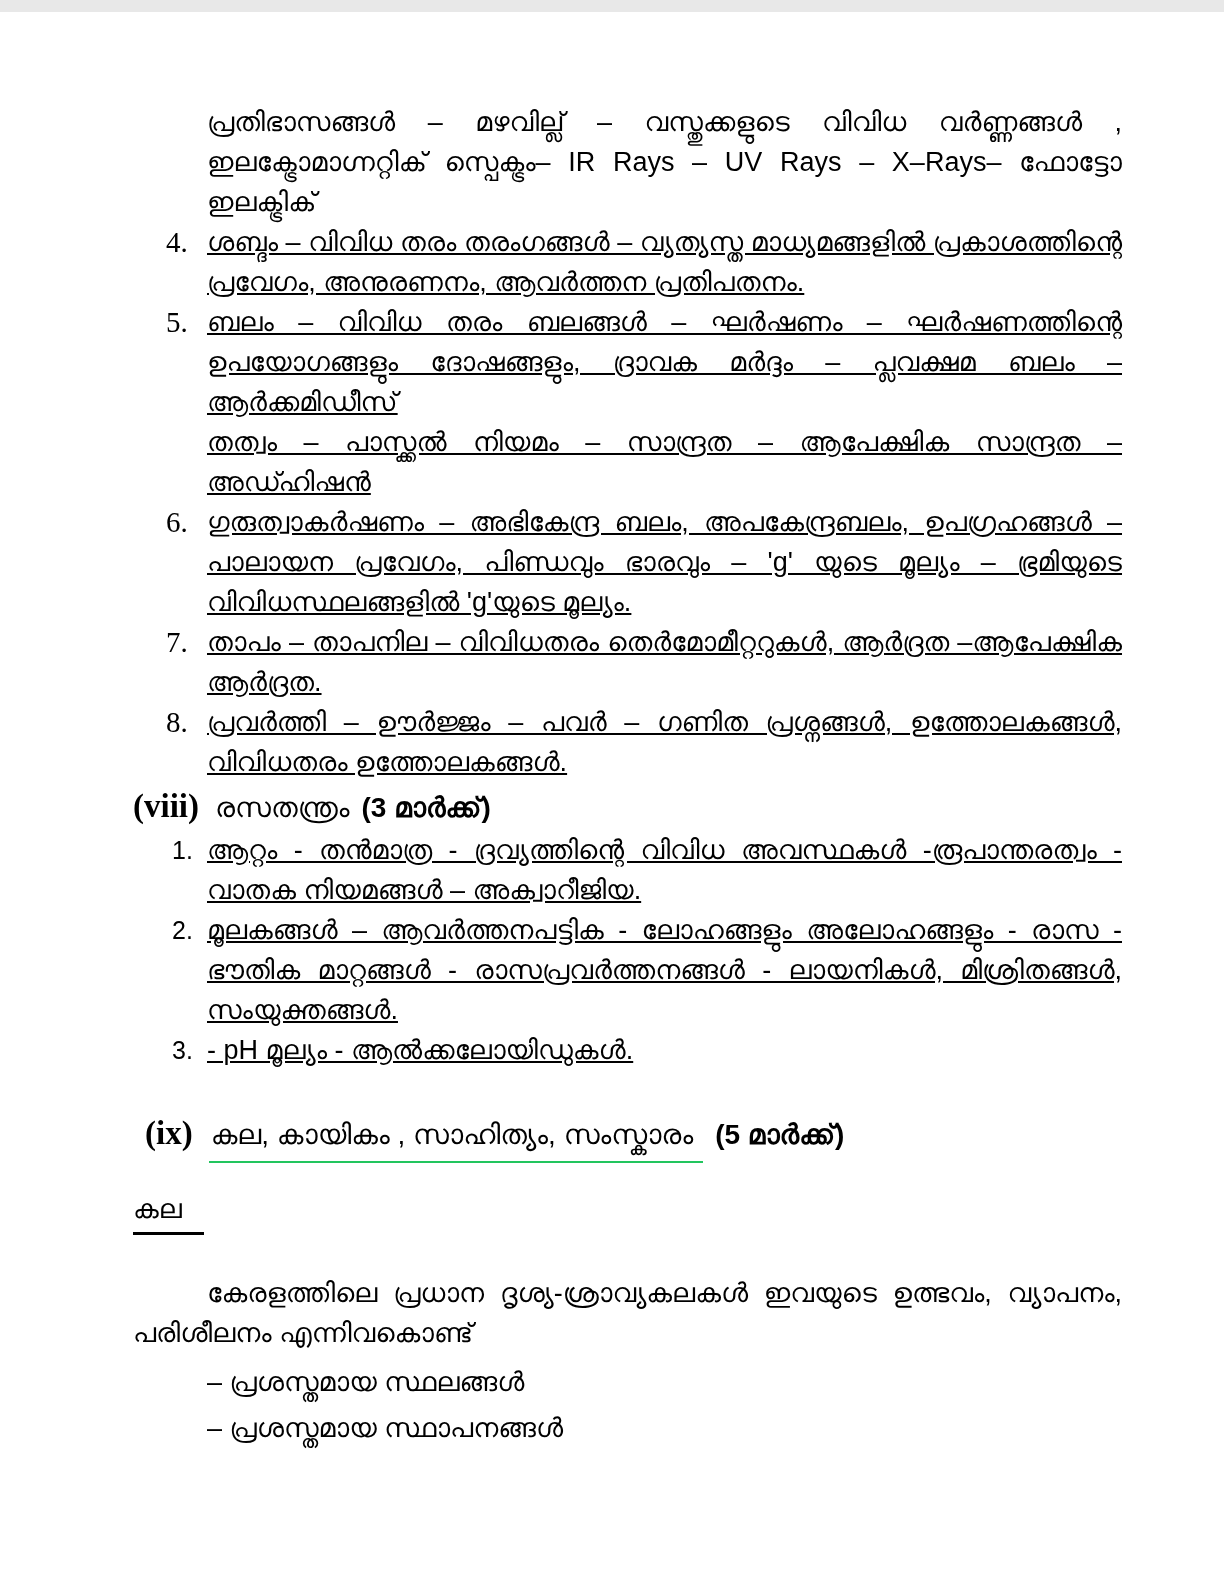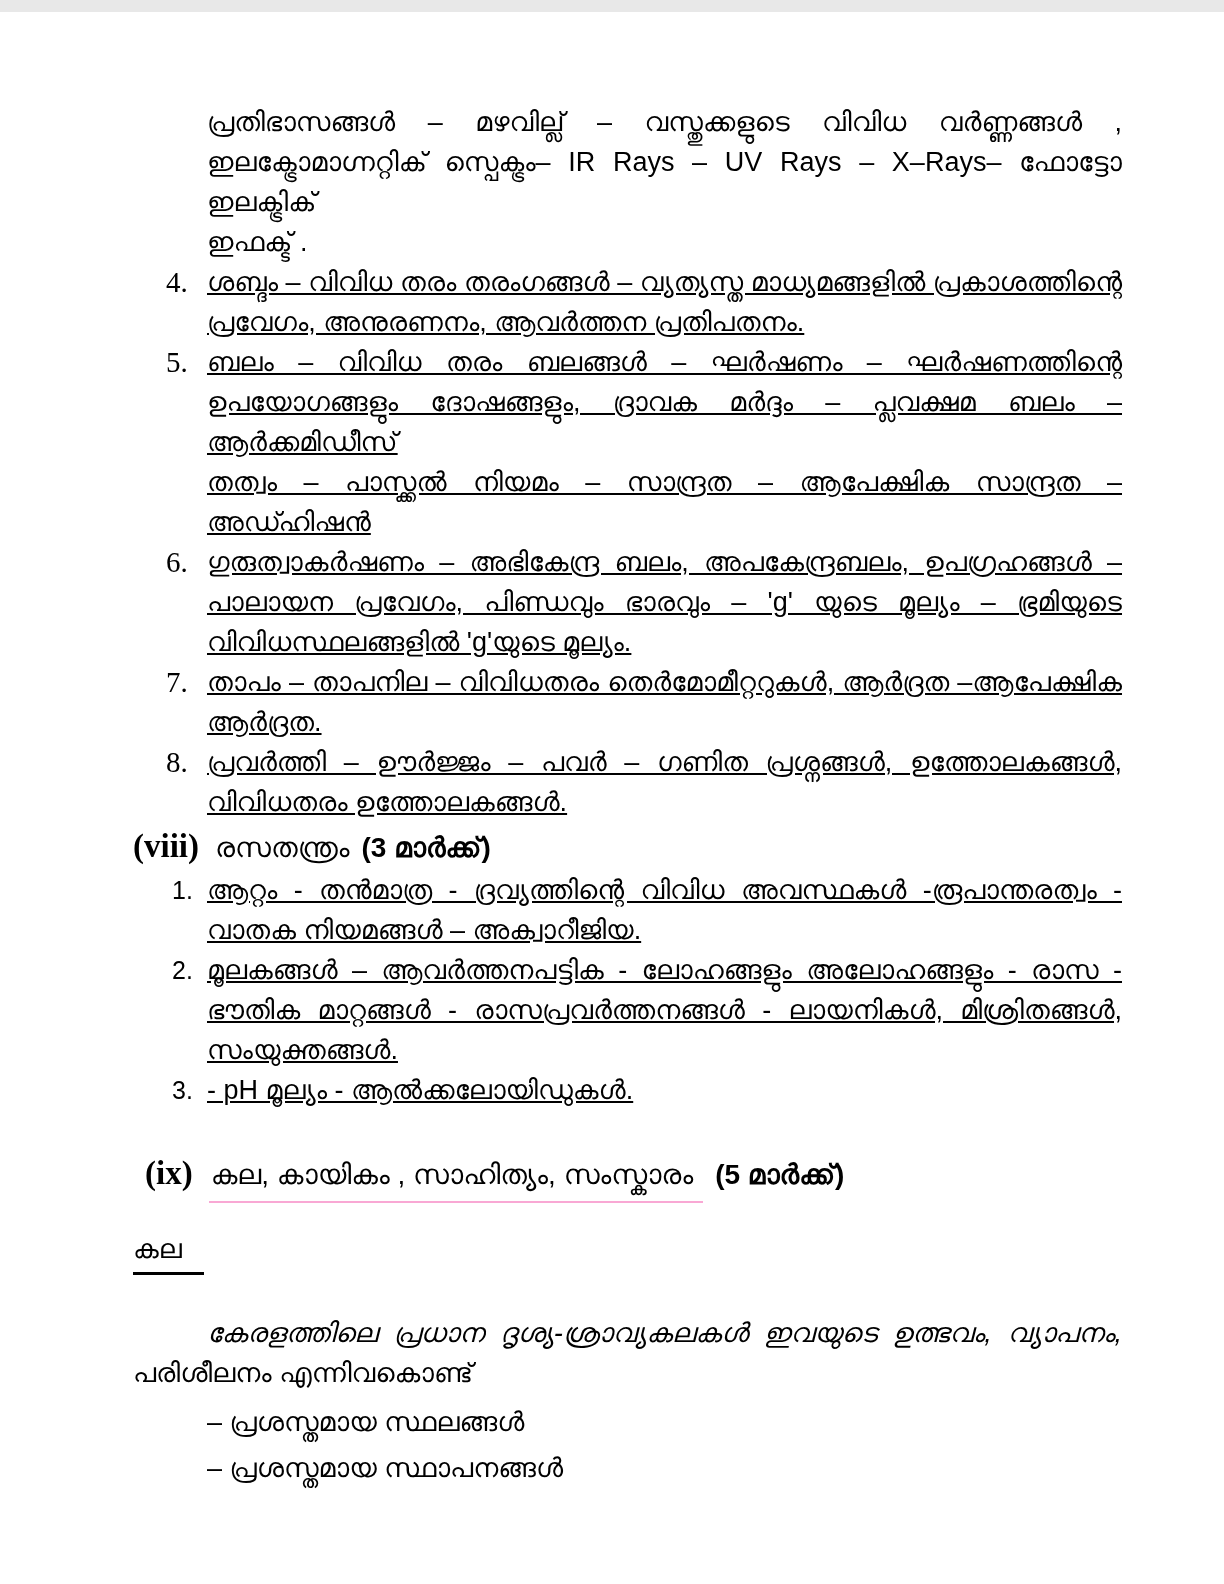--- a/index.html
+++ b/index.html
@@ -31,44 +31,43 @@
   .item .body{flex:1 1 auto;min-width:0;text-decoration:underline;}
   .sec{margin-top:2px;font-size:28px;line-height:44px;}
   .sec .roman{
     font-family:"Liberation Serif",serif;font-weight:700;
     font-size:33px;margin-right:16px;
   }
   .sec .marks{font-weight:700;margin-left:12px;}
   .sec-ix{margin-top:40px;margin-left:12px;line-height:46px;}
   .sec-ix .title{
     display:inline-block;
-    border-bottom:2px solid #f9a8d4;
+    border-bottom:2px solid #22c55e;
     padding:0 10px 3px 2px;
     text-align:right;
   }
   .art-h{margin-top:26px;}
   .art-h span{
     display:inline-block;
     font-weight:400;
     border-bottom:3px solid #000;
     padding:0 22px 3px 0;
   }
   .para{margin-top:38px;}
-  .para .first{text-indent:74px;font-style:italic;}
+  .para .first{text-indent:74px;}
   .dashes{margin-top:6px;padding-left:74px;line-height:46px;}
 </style>
 </head>
 <body>
 
 <div class="page">
 
   <div id="continuation" class="hang">
       <div class="ln just">പ്രതിഭാസങ്ങൾ – മഴവില്ല് – വസ്തുക്കളുടെ വിവിധ വർണ്ണങ്ങൾ ,</div>
       <div class="ln just">ഇലക്ട്രോമാഗ്നറ്റിക് സ്പെക്ട്രം– IR Rays – UV Rays – X–Rays– ഫോട്ടോ ഇലക്ട്രിക്</div>
-      <div class="ln">ഇഫക്ട് .</div>
     </div>
 
   <div id="physics-list" class="list-phys">
       <div class="item">
         <div class="num">4.</div>
         <div class="body">
           <div class="ln just">ശബ്ദം – വിവിധ തരം തരംഗങ്ങൾ – വ്യത്യസ്ത മാധ്യമങ്ങളിൽ പ്രകാശത്തിന്റെ</div>
           <div class="ln">പ്രവേഗം, അനുരണനം,  ആവർത്തന പ്രതിപതനം.</div>
         </div>
       </div>

